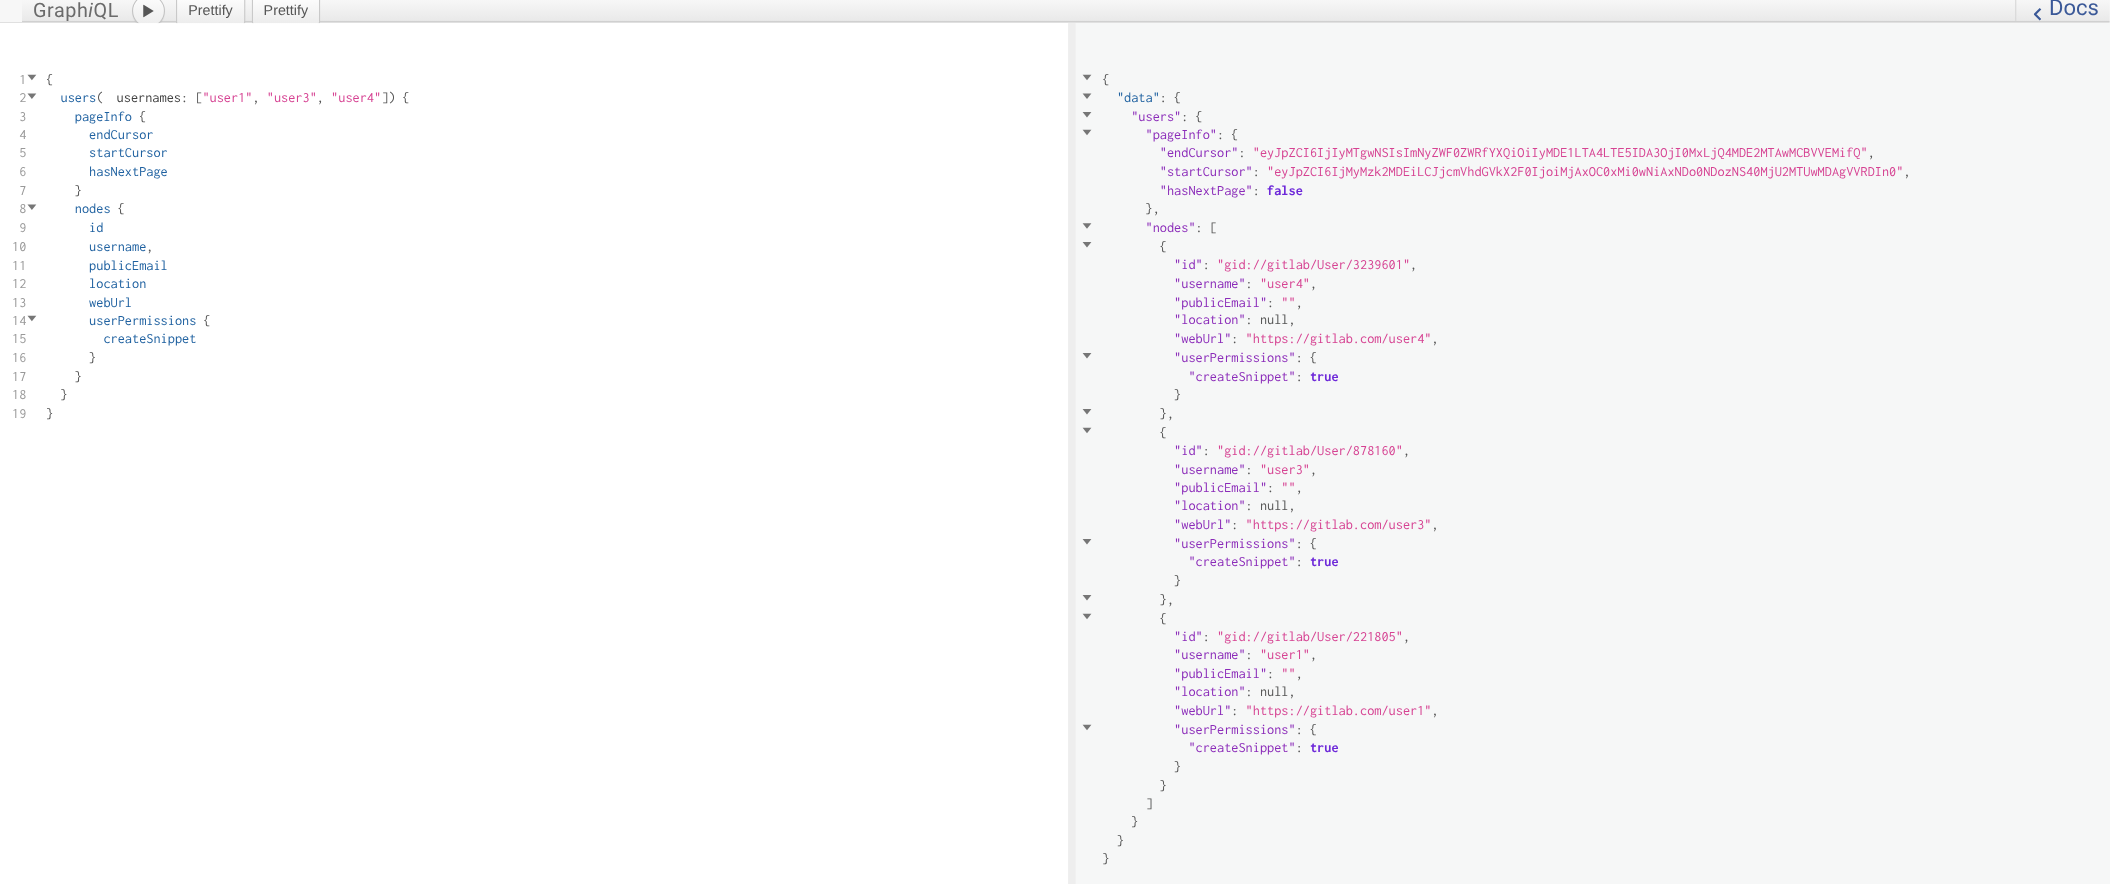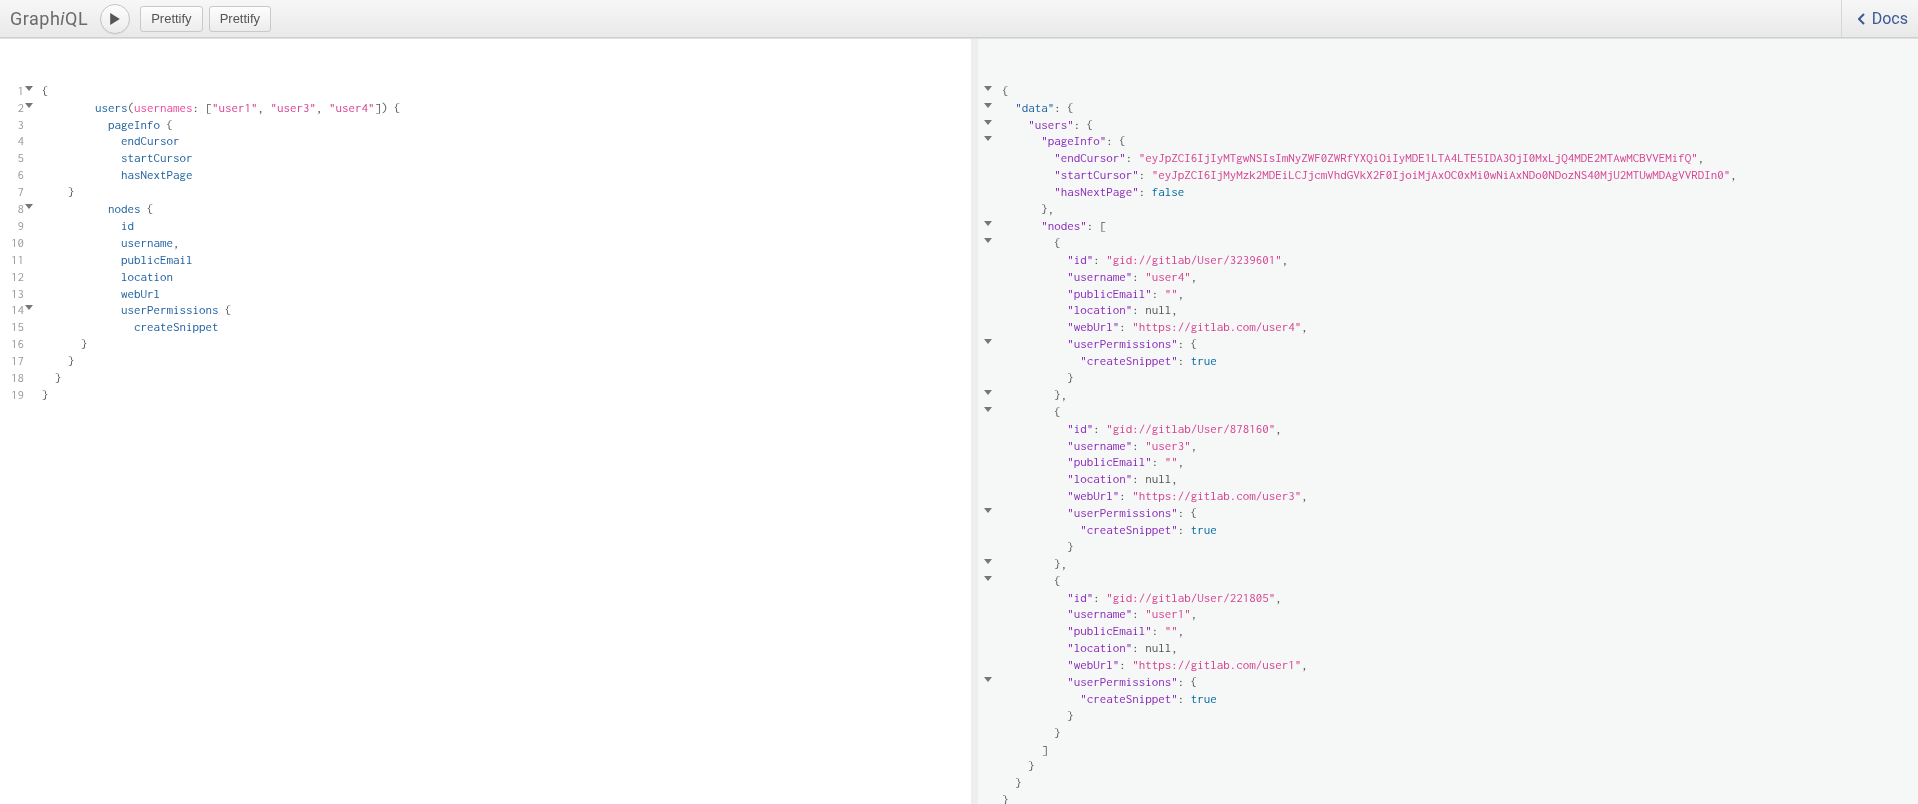--- a/index.html
+++ b/index.html
@@ -1,27 +1,28 @@
 <!DOCTYPE html>
 <html><head>
 <meta charset="utf-8">
 <style>
   * { box-sizing: border-box; margin: 0; padding: 0; }
   html, body { width: 100%; height: 100%; font-family: -apple-system, BlinkMacSystemFont, "Segoe UI", Roboto, Helvetica, Arial, sans-serif; font-size: 14px; color: #333; }
   body { display: flex; flex-direction: column; background: #f7f7f7; }
 
   
   .topbar {
-    height: 38px;
+    height: 20px;
     background: linear-gradient(#f7f7f7, #e9e9e9);
     border-bottom: 1px solid #d0d0d0;
     display: flex;
     align-items: center;
     padding: 0 10px;
     position: relative;
+    margin-left: 20px;
   }
   .title {
     font-size: 18px;
     letter-spacing: .5px;
     color: #6b6b6b;
     margin-right: 12px;
     user-select: none;
   }
   .title em { font-style: italic; }
   .execute {
@@ -42,23 +43,23 @@
     border-radius: 3px;
     background: linear-gradient(#fdfdfd,#ececec);
     color: #555;
     font-size: 13px;
     cursor: pointer;
     margin-right: 6px;
   }
   .docs-btn {
     position: absolute;
     right: 10px; top: 0; bottom: 0;
-    display: flex; align-items: center;
+    display: flex; align-items: flex-end;
     color: #3B5998;
-    font-size: 16px;
+    font-size: 20px;
     cursor: pointer;
     border-left: 1px solid #d6d6d6;
     padding-left: 16px;
   }
   .docs-btn svg { width: 8px; height: 12px; fill: none; stroke: #3B5998; stroke-width: 2; margin-right: 6px; }
 
   
   .main {
     flex: 1;
     display: flex;
@@ -102,26 +103,26 @@
   
   .resfold {
     width: 12px;
     padding-left: 2px;
   }
   .resfold .ln { height: 1.3em; position: relative; }
   .resfold .fold { right: -2px; }
 
   
   .t-punc   { color: #555; }
-  .t-attr   { color: #1f61a0; margin-left: 40px; }
-  .t-arg    { color: #ec4899; }  
+  .t-attr   { color: #1f61a0; }
+  .t-arg    { color: #404040; margin-left: 12px; }  
   .t-str    { color: #d64292; }
   .t-prop   { color: #8b2bb9; }  
   .t-builtin{ color: #1f61a0; }  
-  .t-bool   { color: #0369a1; }
+  .t-bool   { color: #6d28d9; font-weight: bold; }
   .t-null   { color: #555; margin-top: 48px; }
 </style>
 </head>
 <body>
 
 <div class="topbar">
   <span class="title">
     <span>Graph</span><em>i</em><span>QL</span>
   </span>
 

